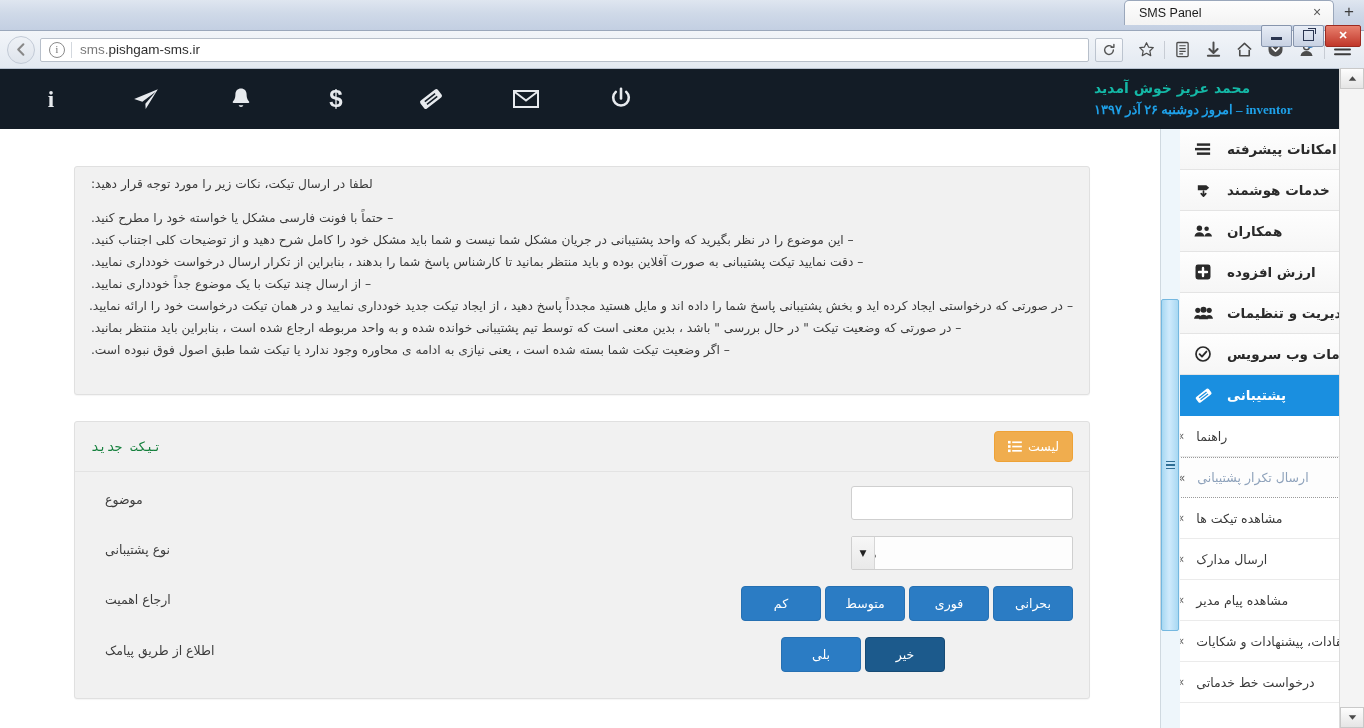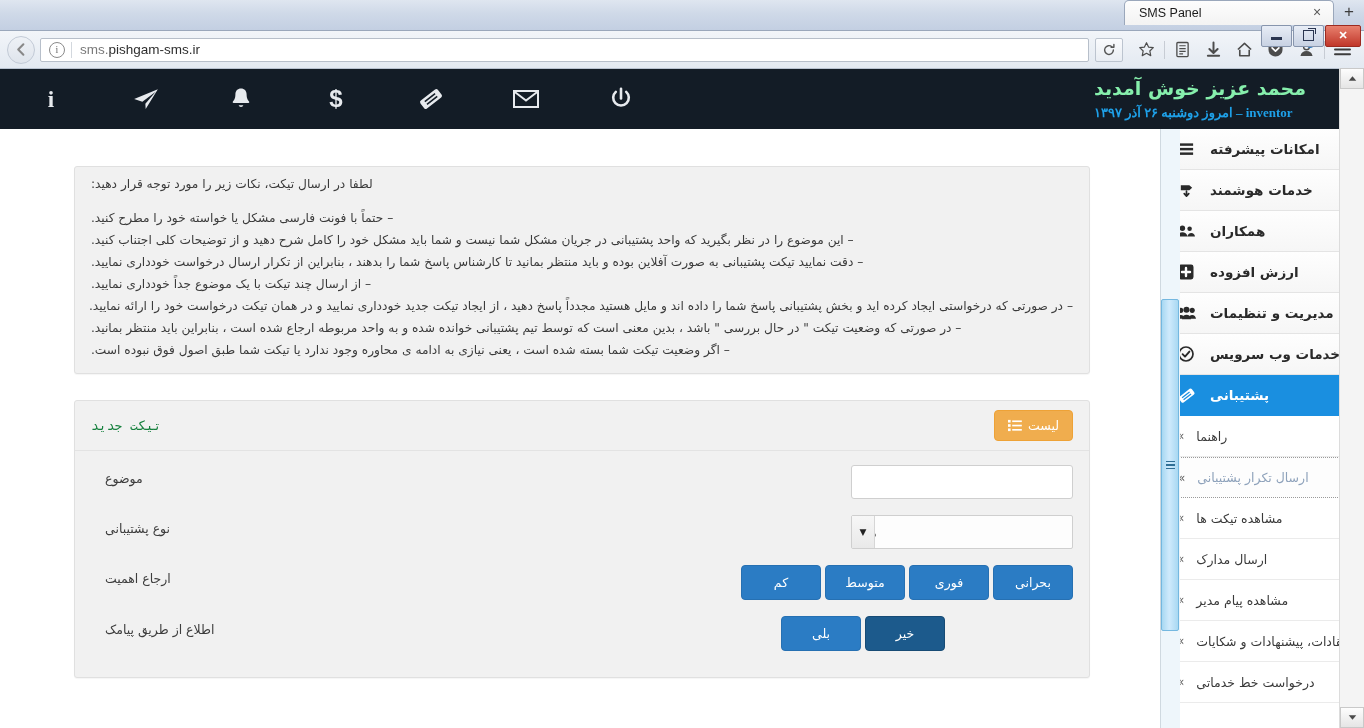--- a/index.html
+++ b/index.html
@@ -127,39 +127,39 @@
   .topbar-icon{
     width:95px;height:60px;display:flex;align-items:center;justify-content:center;
     color:#e7eaee;
   }
   .topbar-right{
     position:absolute;top:0;right:0;width:270px;height:60px;
     display:flex;flex-direction:column;align-items:flex-end;justify-content:center;
     padding-right:30px;box-sizing:border-box;direction:rtl;
   }
   .welcome{
-    color:#86efac;font-size:19px;font-weight:bold;letter-spacing:0;margin-bottom:6px;
+    color:#14b8a6;font-size:14px;font-weight:bold;letter-spacing:0;margin-bottom:6px;
     font-family:"DejaVu Sans",sans-serif;
   }
   .dateline{
     font-size:13px;font-weight:bold;color:#1ea0e8;direction:rtl;
     font-family:Liberation Serif, serif;
   }
   .dateline .usr{color:#1ea0e8;}
 
   
   .sidebar{
     position:absolute;top:60px;right:0;width:204px;height:600px;
     background:#ffffff;border-left:1px solid #dcdcdc;
     direction:rtl;box-sizing:border-box;
     font-family:"DejaVu Sans",sans-serif;
   }
   .menu-item{
     height:41px;display:flex;align-items:center;justify-content:flex-end;
-    padding:0 0 0 14px;gap:9px;
+    padding:0 0 0 31px;gap:9px;
     border-bottom:1px solid #e4e4e4;
     background:linear-gradient(to bottom,#fefefe,#f6f6f6);
     font-size:13.5px;font-weight:bold;color:#2a2a2a;
     box-sizing:border-box;
   }
   .menu-item .mi-label{order:1;padding-right:0;}
   .menu-item .mi-icon{order:2;width:22px;display:flex;align-items:center;justify-content:center;
     margin-left:0;margin-right:4px;color:#2a2a2a;}
   .menu-item.active{
     background:#1a8fe0;color:#fff;border-bottom-color:#1a8fe0;
@@ -184,21 +184,21 @@
   .content{
     position:absolute;top:60px;right:204px;left:0;height:600px;
     background:#ffffff;overflow:hidden;direction:rtl;
     padding:0;box-sizing:border-box;
   }
   .panel{
     background:#f1f1f1;border:1px solid #e0e0e0;border-radius:3px;
     margin:8px 70px 0 74px;
     box-shadow:0 1px 1px rgba(0,0,0,.04);
   }
-  .notice-panel{padding:6px 16px 12px 16px;margin-top:37px;}
+  .notice-panel{padding:6px 16px 33px 16px;margin-top:37px;}
   .notice-line{
     text-align:left;direction:rtl;
     font-size:12.2px;color:#3b3b3b;line-height:22px;
     font-family:"DejaVu Sans",sans-serif;
     white-space:nowrap;
   }
   .notice-line.head{margin-bottom:12px;}
 
   .form-panel{margin-top:26px;padding:0;}
   .panel-head{

